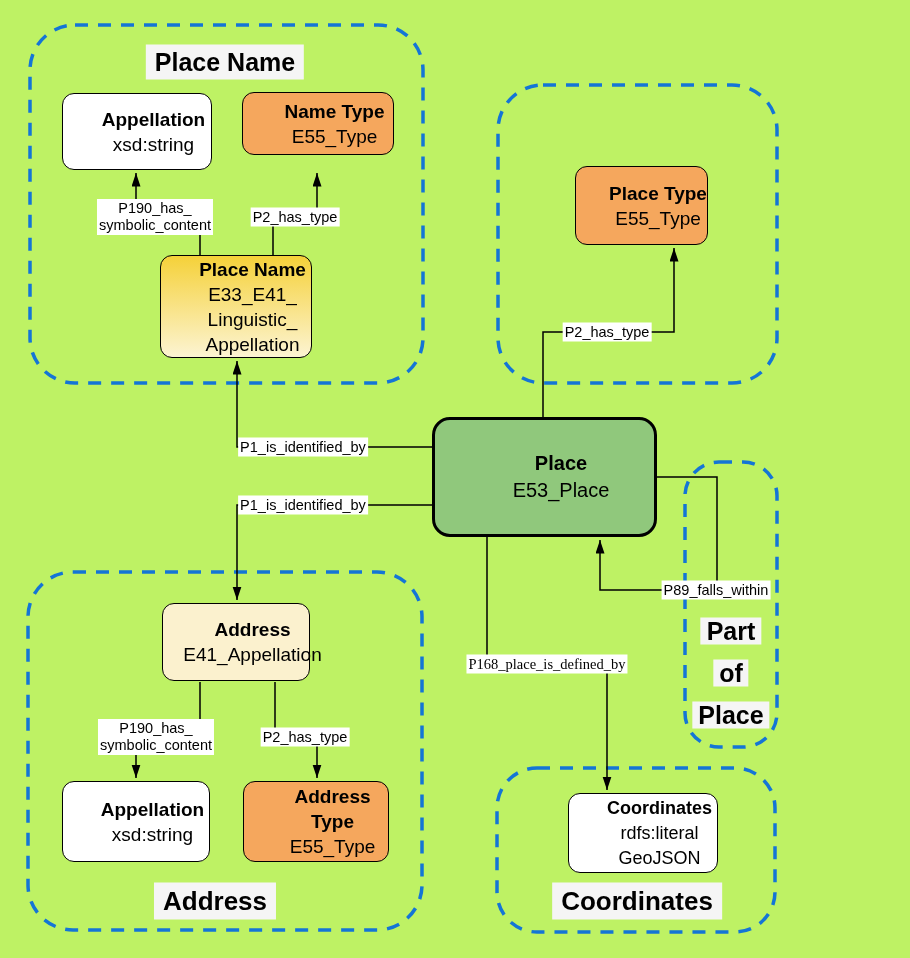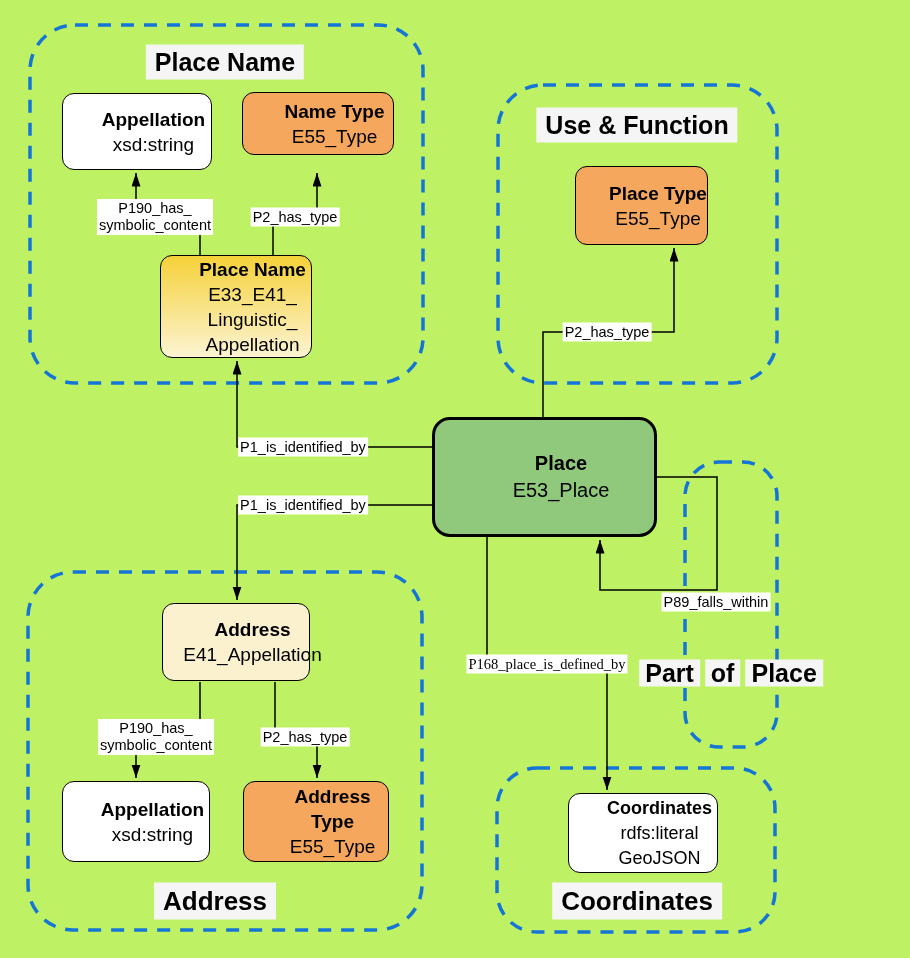--- a/index.html
+++ b/index.html
@@ -88,23 +88,23 @@
   #t-pn { left: 225px; top: 62px; }
   #t-uf { left: 637px; top: 125px; }
   #t-ad { left: 215px; top: 901px; font-size: 26px; }
   #t-co { left: 637px; top: 901px; font-size: 26px; }
 
   .gtitle-stack {
     position: absolute;
     left: 731px; top: 673px;
     transform: translate(-50%, -50%);
     display: flex;
-    flex-direction: row;
+    flex-direction: column;
     align-items: center;
-    gap: 5px;
+    gap: 15px;
     z-index: 3;
   }
   .gtitle-stack span {
     background: var(--title-bg);
     font-weight: 700;
     font-size: 25px;
     line-height: 27px;
     padding: 0 6px;
   }
 
@@ -118,21 +118,21 @@
     text-align: center;
     padding: 1px 2px;
     z-index: 3;
   }
   .elabel.two span { display: block; }
   #l-p190t { left: 155px; top: 217px; }
   #l-p2t   { left: 295px; top: 217px; }
   #l-p1u   { left: 303px; top: 447px; }
   #l-p1l   { left: 303px; top: 505px; }
   #l-p2uf  { left: 607px; top: 332px; }
-  #l-p89   { left: 716px; top: 590px; margin-top: 12px; }
+  #l-p89   { left: 716px; top: 590px; }
   #l-p168  { left: 547px; top: 664px; font-family: Liberation Serif, serif; }
   #l-p190a { left: 156px; top: 737px; }
   #l-p2a   { left: 305px; top: 737px; }
 </style>
 </head>
 <body>
 
 <div id="canvas">
 
   <svg id="edge-layer" width="910" height="958" viewBox="0 0 910 958">
@@ -153,21 +153,20 @@
     <path class="edge" d="M432,447 L237,447 L237,361" marker-end="url(#arrow)"></path>
     <path class="edge" d="M432,505 L237,505 L237,600" marker-end="url(#arrow)"></path>
     <path class="edge" d="M543,417 L543,332 L674,332 L674,248" marker-end="url(#arrow)"></path>
     <path class="edge" d="M657,477 L717,477 L717,590 L600,590 L600,540" marker-end="url(#arrow)"></path>
     <path class="edge" d="M487,537 L487,664 L607,664 L607,790" marker-end="url(#arrow)"></path>
     <path class="edge" d="M200,682 L200,737 L136,737 L136,778" marker-end="url(#arrow)"></path>
     <path class="edge" d="M275,682 L275,737 L317,737 L317,778" marker-end="url(#arrow)"></path>
   </svg>
 
   <div class="gtitle" id="t-pn">Place Name</div>
-  <div class="gtitle" id="t-uf">Use &amp; Function</div>
   <div class="gtitle" id="t-ad">Address</div>
   <div class="gtitle" id="t-co">Coordinates</div>
   <div class="gtitle-stack" id="t-part">
     <span>Part</span>
     <span>of</span>
     <span>Place</span>
   </div>
 
   <div class="node white" id="n-pn-app">
     <span class="nt">Appellation</span>

